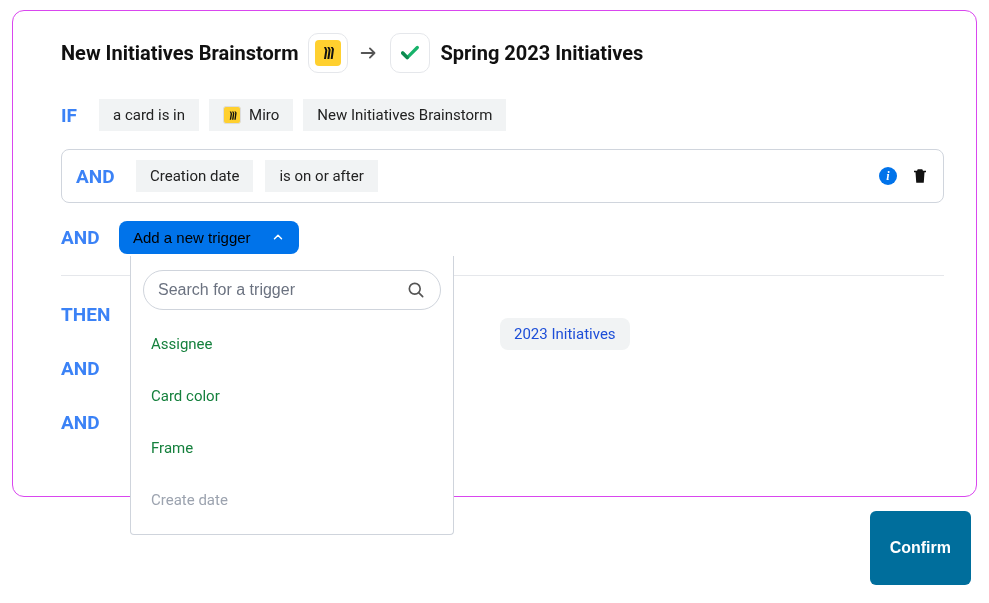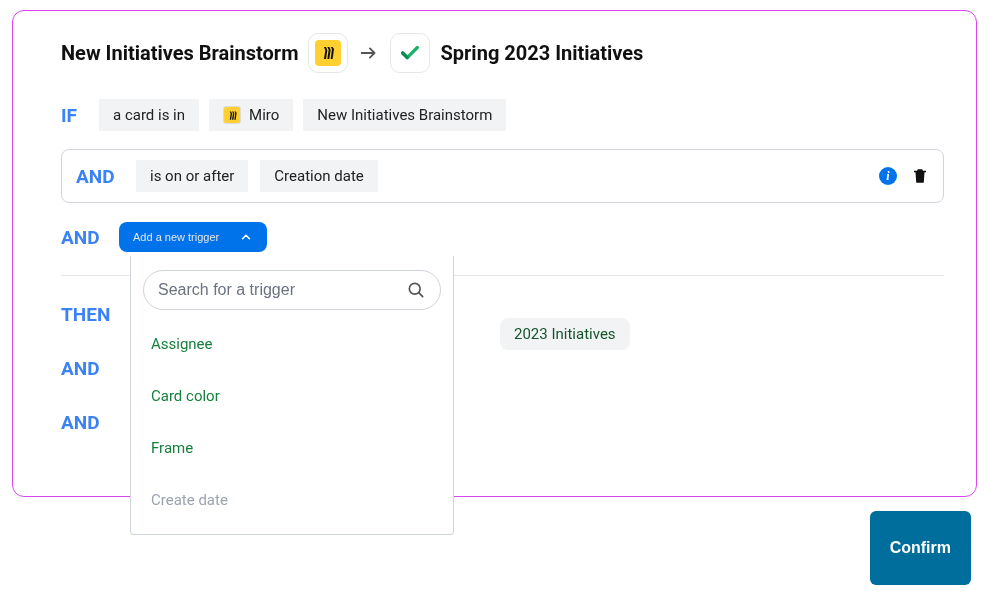--- a/index.html
+++ b/index.html
@@ -106,25 +106,25 @@
       min-width: 48px;
     }
     .row-actions {
       margin-left: auto;
       display: flex;
       align-items: center;
       gap: 14px;
     }
     .add-trigger-btn {
       background: #0073ea;
-      color: #e5e5e5;
+      color: #000000;
       border: none;
       border-radius: 8px;
       padding: 8px 14px;
-      font-size: 11px;
+      font-size: 15px;
       display: flex;
       align-items: center;
       gap: 20px;
       cursor: pointer;
     }
     .hr {
       border: none;
       border-top: 1px solid #e5e7eb;
       margin: 18px 0 18px 0;
     }
@@ -197,21 +197,21 @@
       font-family: Georgia, serif;
     }
     .behind-pill {
       position: absolute;
       left: 500px;
       top: 318px;
       background: #f1f3f4;
       border-radius: 8px;
       padding: 7px 14px;
       font-size: 15px;
-      color: #14532d;
+      color: #1d4ed8;
       z-index: 1;
     }
     svg { display: block; }
   </style>
 </head>
 <body>
 
 <div class="card">
 
   <div class="header-row">
@@ -246,22 +246,22 @@
           <path d="M6 3h3l2 5-2 13H6l2-13L6 3zm5 0h3l2 4-2 14h-3l2-14-2-4zm5 0h3l2 3-2 15h-3l2-15-2-3z" fill="#111"></path>
         </svg>
       </span>
       <span>Miro</span>
     </span>
     <span class="pill">New Initiatives Brainstorm</span>
   </div>
 
   <div class="and-outlined">
     <span class="keyword">AND</span>
+    <span class="pill">Creation date</span>
     <span class="pill">is on or after</span>
-    <span class="pill">Creation date</span>
     <div class="row-actions">
       <span class="info-icon">i</span>
       <span>
         <svg width="18" height="18" viewBox="0 0 24 24" fill="#111">
           <path d="M6 7h12l-1 14H7L6 7zm3-4h6l1 2h4v2H4V5h4l1-2z"></path>
         </svg>
       </span>
     </div>
   </div>
 

